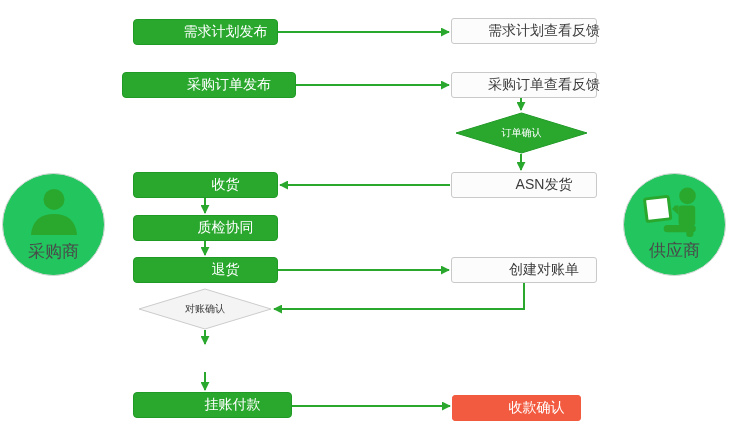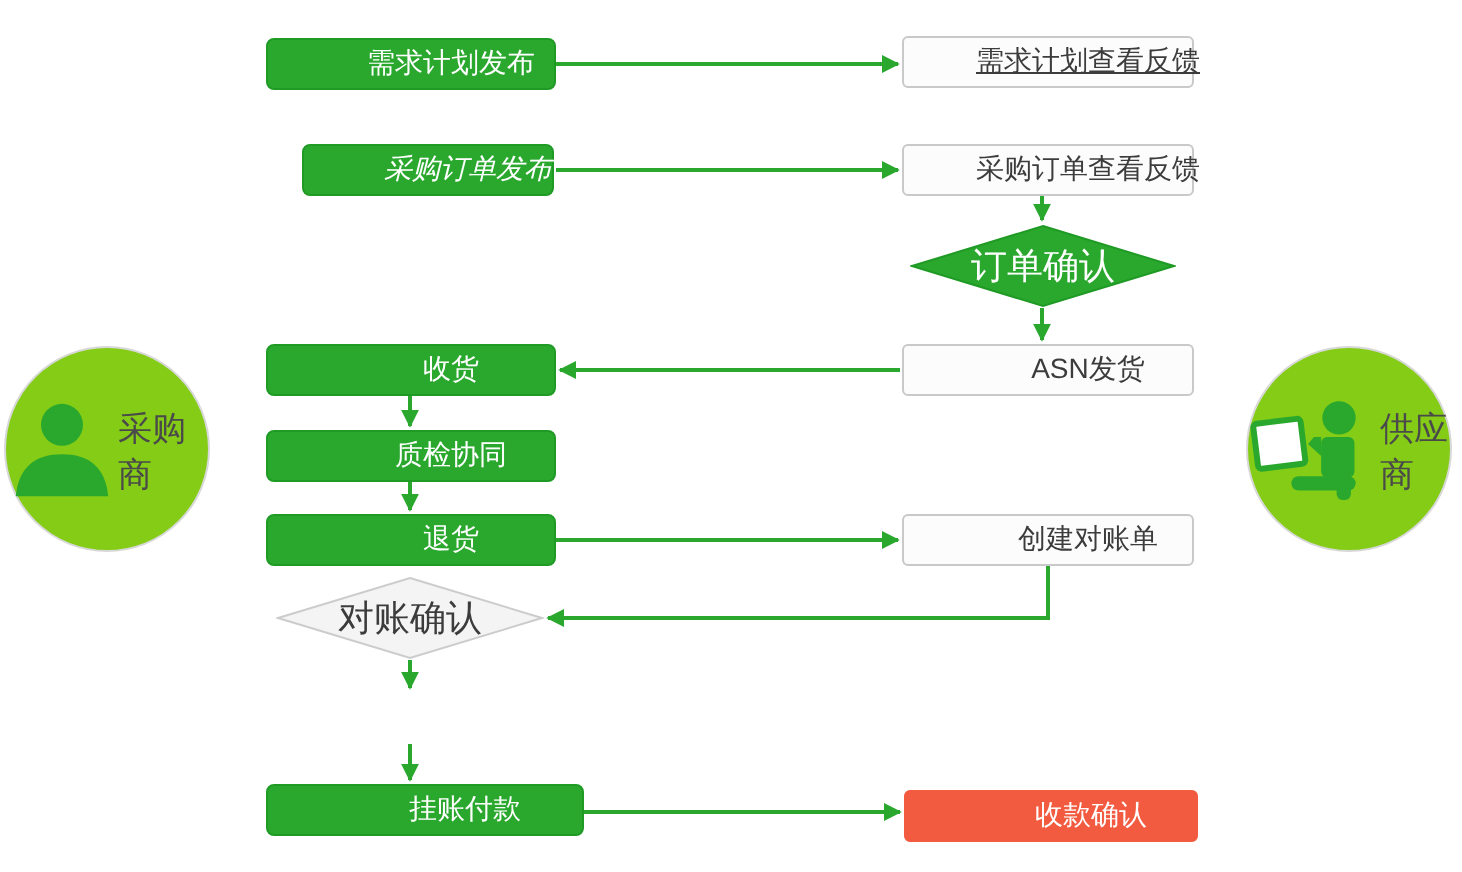--- a/index.html
+++ b/index.html
@@ -50,36 +50,36 @@
   }
   .red-box {
     background: var(--red);
     border:1px solid var(--red);
     color:#ffffff;
     border-radius:3px;
   }
   .diamond {
     position:absolute;
     display:flex; align-items:center; justify-content:center;
-    font-size:18px;
+    font-size:10px;
   }
   .diamond svg { position:absolute; left:0; top:0; width:100%; height:100%; }
   .diamond .diamond-label { position:relative; z-index:1; }
   .diamond.green-diamond { color:#ffffff; }
   .diamond.green-diamond polygon { fill:var(--green); stroke:var(--green-border); stroke-width:1; }
   .diamond.gray-diamond { color:var(--text-dark); }
   .diamond.gray-diamond polygon { fill:#f4f4f4; stroke:#cccccc; stroke-width:1; }
 
   .actor {
     position:absolute;
     width:103px; height:103px;
     border-radius:50%;
-    background:#84cc16;
+    background:#22c55e;
     border:1px solid var(--circle-border);
-    display:flex; flex-direction:row; align-items:center; justify-content:center;
+    display:flex; flex-direction:column; align-items:center; justify-content:center;
   }
   .actor .icon { line-height:0; }
   .actor .actor-label {
     font-size:17px;
     color: var(--actor-text);
     margin-top:2px;
   }
   .icon svg .g { fill: var(--green); }
   .icon svg .screen { fill:#ffffff; stroke: var(--green); stroke-width:5; }
 </style>
@@ -130,49 +130,49 @@
         <rect class="g" x="36" y="64" width="54" height="12" rx="6"></rect>
         <rect class="g" x="74" y="70" width="12" height="14" rx="5"></rect>
       </svg>
     </span>
     <span class="actor-label">供应商</span>
   </div>
 
   <div class="node green-box" style="left:133px; top:19px; width:145px; height:26px;">
     <span>需求计划发布</span>
   </div>
-  <div class="node green-box" style="left:151px; top:72px; width:126px; height:26px;font-style:italic;">
+  <div class="node green-box" style="left:122px; top:72px; width:174px; height:26px;">
     <span>采购订单发布</span>
   </div>
   <div class="node green-box" style="left:133px; top:172px; width:145px; height:26px;">
     <span>收货</span>
   </div>
   <div class="node green-box" style="left:133px; top:215px; width:145px; height:26px;">
     <span>质检协同</span>
   </div>
   <div class="node green-box" style="left:133px; top:257px; width:145px; height:26px;">
     <span>退货</span>
   </div>
   <div class="node green-box" style="left:133px; top:392px; width:159px; height:26px;">
     <span>挂账付款</span>
   </div>
 
-  <div class="node white-box" style="left:451px; top:18px; width:146px; height:26px;text-decoration:underline;">
+  <div class="node white-box" style="left:451px; top:18px; width:146px; height:26px;">
     <span>需求计划查看反馈</span>
   </div>
   <div class="node white-box" style="left:451px; top:72px; width:146px; height:26px;">
     <span>采购订单查看反馈</span>
   </div>
   <div class="node white-box" style="left:451px; top:257px; width:146px; height:26px;">
     <span>创建对账单</span>
   </div>
   <div class="node white-box" style="left:451px; top:172px; width:146px; height:26px;">
     <span>ASN发货</span>
   </div>
-  <div class="node red-box" style="left:452px; top:395px; width:147px; height:26px;">
+  <div class="node red-box" style="left:452px; top:395px; width:129px; height:26px;">
     <span>收款确认</span>
   </div>
 
   <div class="diamond green-diamond" style="left:455px; top:112px; width:133px; height:42px;">
     <svg viewBox="0 0 133 42" preserveAspectRatio="none">
       <polygon points="66.5,1 132,21 66.5,41 1,21"></polygon>
     </svg>
     <span class="diamond-label">订单确认</span>
   </div>
   <div class="diamond gray-diamond" style="left:138px; top:288px; width:134px; height:42px;">

